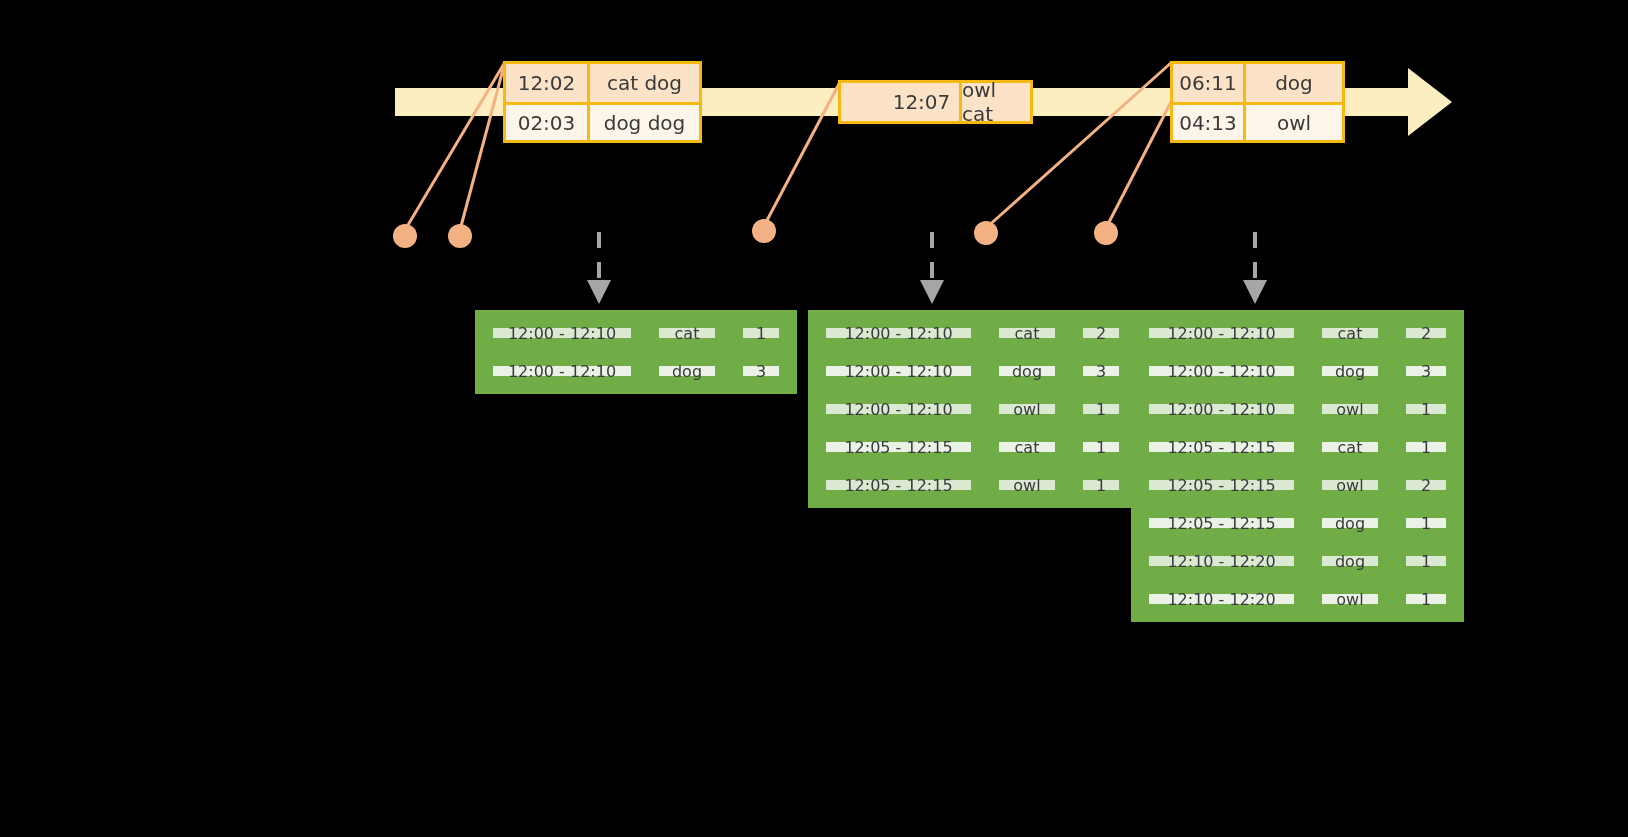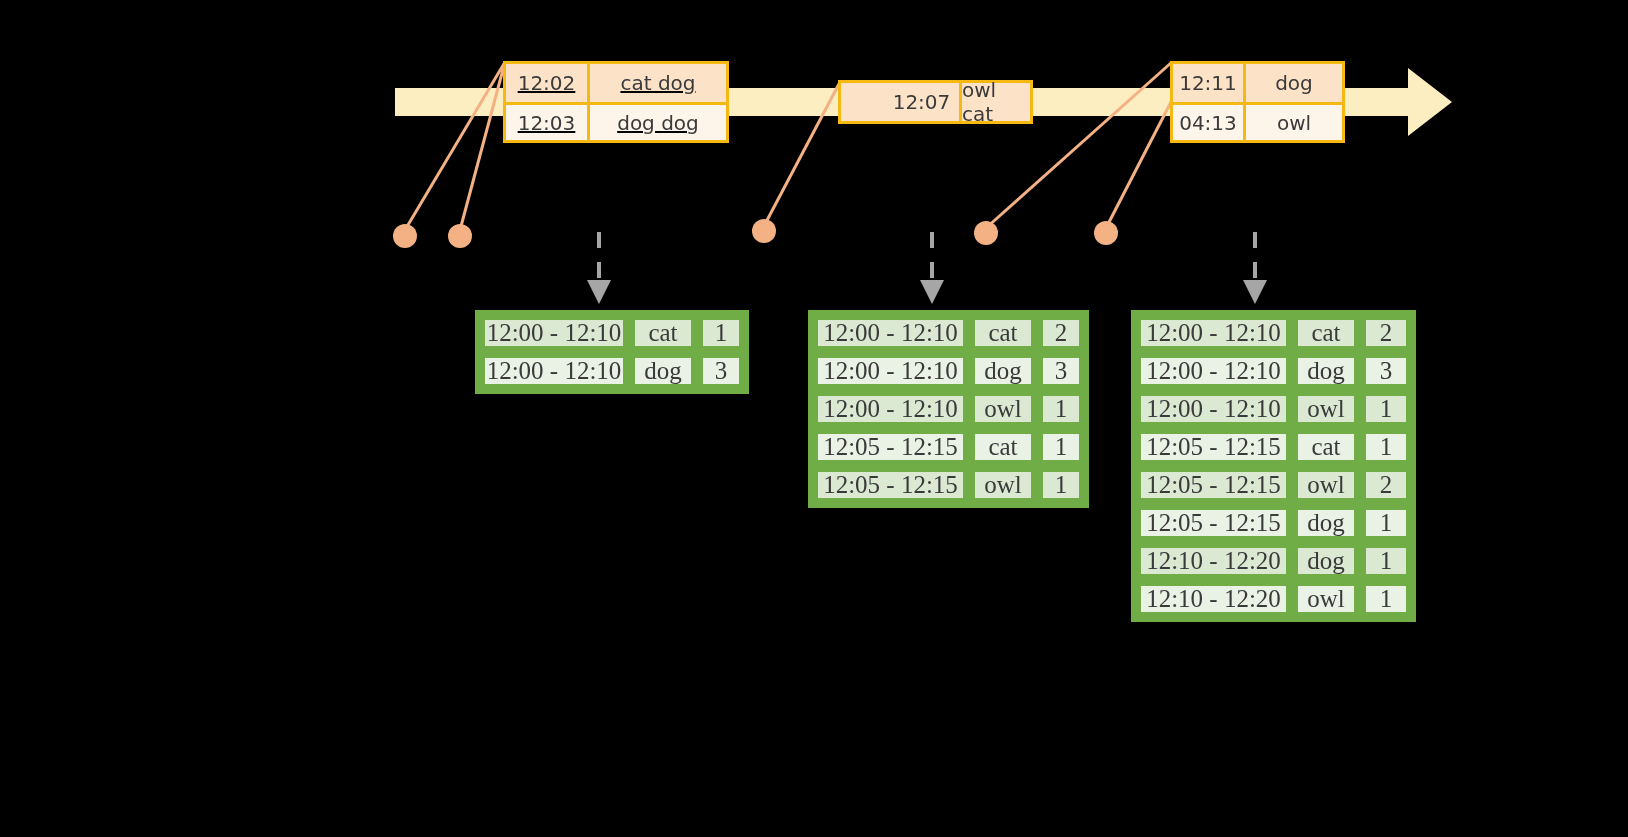--- a/index.html
+++ b/index.html
@@ -92,21 +92,21 @@
     box-sizing: border-box;
     display: flex;
     align-items: center;
     justify-content: center;
     color: #3a3a3a;
     font-size: 20px;
     flex: 1;
   }
 
   
-  #event-box-0 { left: 503px; top: 61px; width: 226px; text-decoration: underline; }
+  #event-box-0 { left: 503px; top: 61px; width: 199px; }
   #event-box-0 .event-time  { width: 84px; }
   #event-box-1 { left: 838px; top: 80px; width: 195px; }
   #event-box-1 .event-time  { width: 78px; margin-left: 43px; }
   #event-box-2 { left: 1170px; top: 61px; width: 175px; }
   #event-box-2 .event-time  { width: 73px; }
 
   
   .agg-table {
     position: absolute;
     border: 4px solid #70ad47;
@@ -121,23 +121,22 @@
     box-sizing: border-box;
   }
   .agg-row.shade .agg-cell { background: #dbe8d2; }
   .agg-row.light .agg-cell { background: #eaf1e5; }
   .agg-cell {
     box-sizing: border-box;
     display: flex;
     align-items: center;
     justify-content: center;
     color: #3a3a3a;
-    font-size: 25px;
-    margin: 6px;
-    font-family: Liberation Serif, serif;
+    font-size: 16px;
+    margin: 14px;
   }
   .agg-window { flex: 0 0 auto; }
   .agg-key    { flex: 0 0 auto; }
   .agg-count  { flex: 0 0 auto; }
 
   #agg-table-0 { left: 475px; top: 310px; }
   #agg-table-0 .agg-window { width: 138px; }
   #agg-table-0 .agg-key    { width: 56px; }
   #agg-table-0 .agg-count  { width: 36px; }
 
@@ -180,33 +179,33 @@
       <line x1="932" y1="232" x2="932" y2="292" stroke="#a6a6a6" stroke-width="4" stroke-dasharray="16 14" marker-end="url(#grayhead)"></line>
       <line x1="1255" y1="232" x2="1255" y2="292" stroke="#a6a6a6" stroke-width="4" stroke-dasharray="16 14" marker-end="url(#grayhead)"></line>
     </svg>
 
   <div class="event-box" id="event-box-0">
       <div class="event-row shade">
         <div class="event-time">12:02</div>
         <div class="event-words">cat dog</div>
       </div>
       <div class="event-row light">
-        <div class="event-time">12:03</div>
+        <div class="event-time">02:03</div>
         <div class="event-words">dog dog</div>
       </div>
     </div>
   <div class="event-box" id="event-box-1">
       <div class="event-row shade">
         <div class="event-time">12:07</div>
         <div class="event-words">owl cat</div>
       </div>
     </div>
   <div class="event-box" id="event-box-2">
       <div class="event-row shade">
-        <div class="event-time">12:11</div>
+        <div class="event-time">06:11</div>
         <div class="event-words">dog</div>
       </div>
       <div class="event-row light">
         <div class="event-time">04:13</div>
         <div class="event-words">owl</div>
       </div>
     </div>
 
   <div class="agg-table" id="agg-table-0">
       <div class="agg-row shade">

